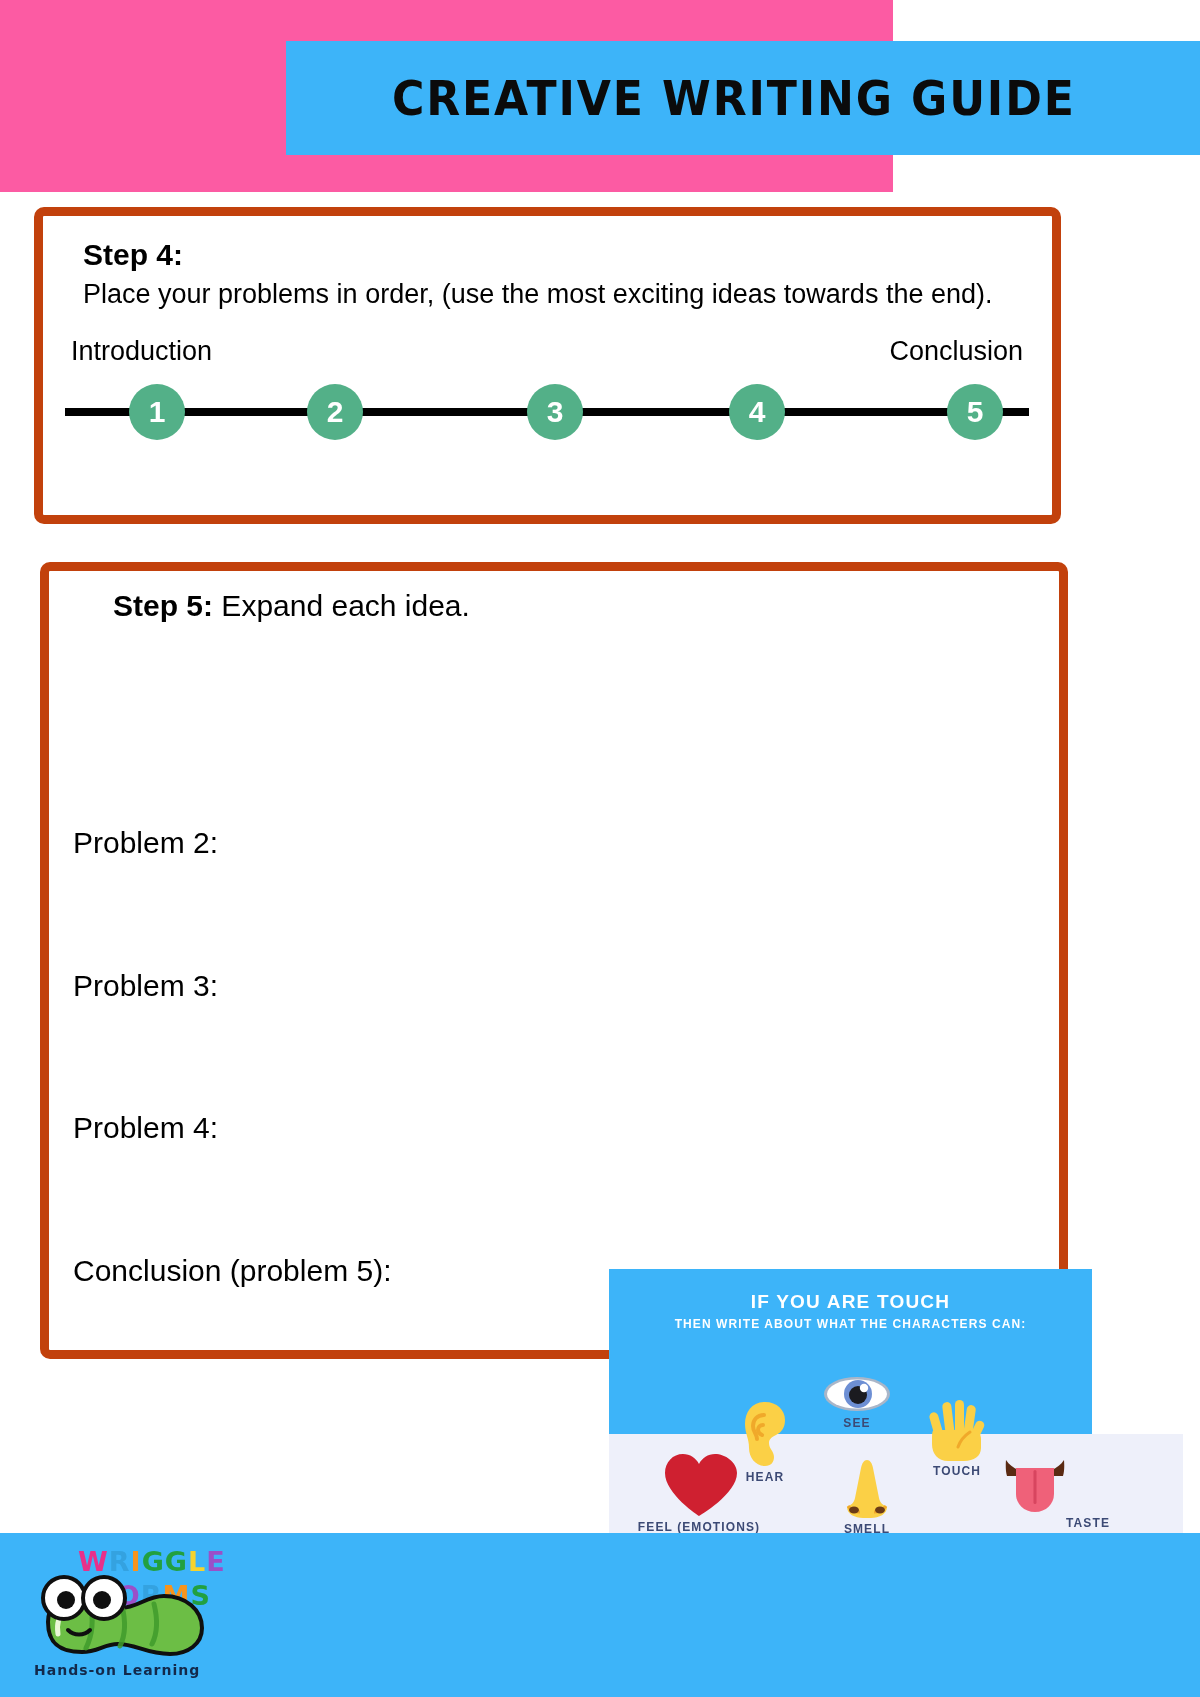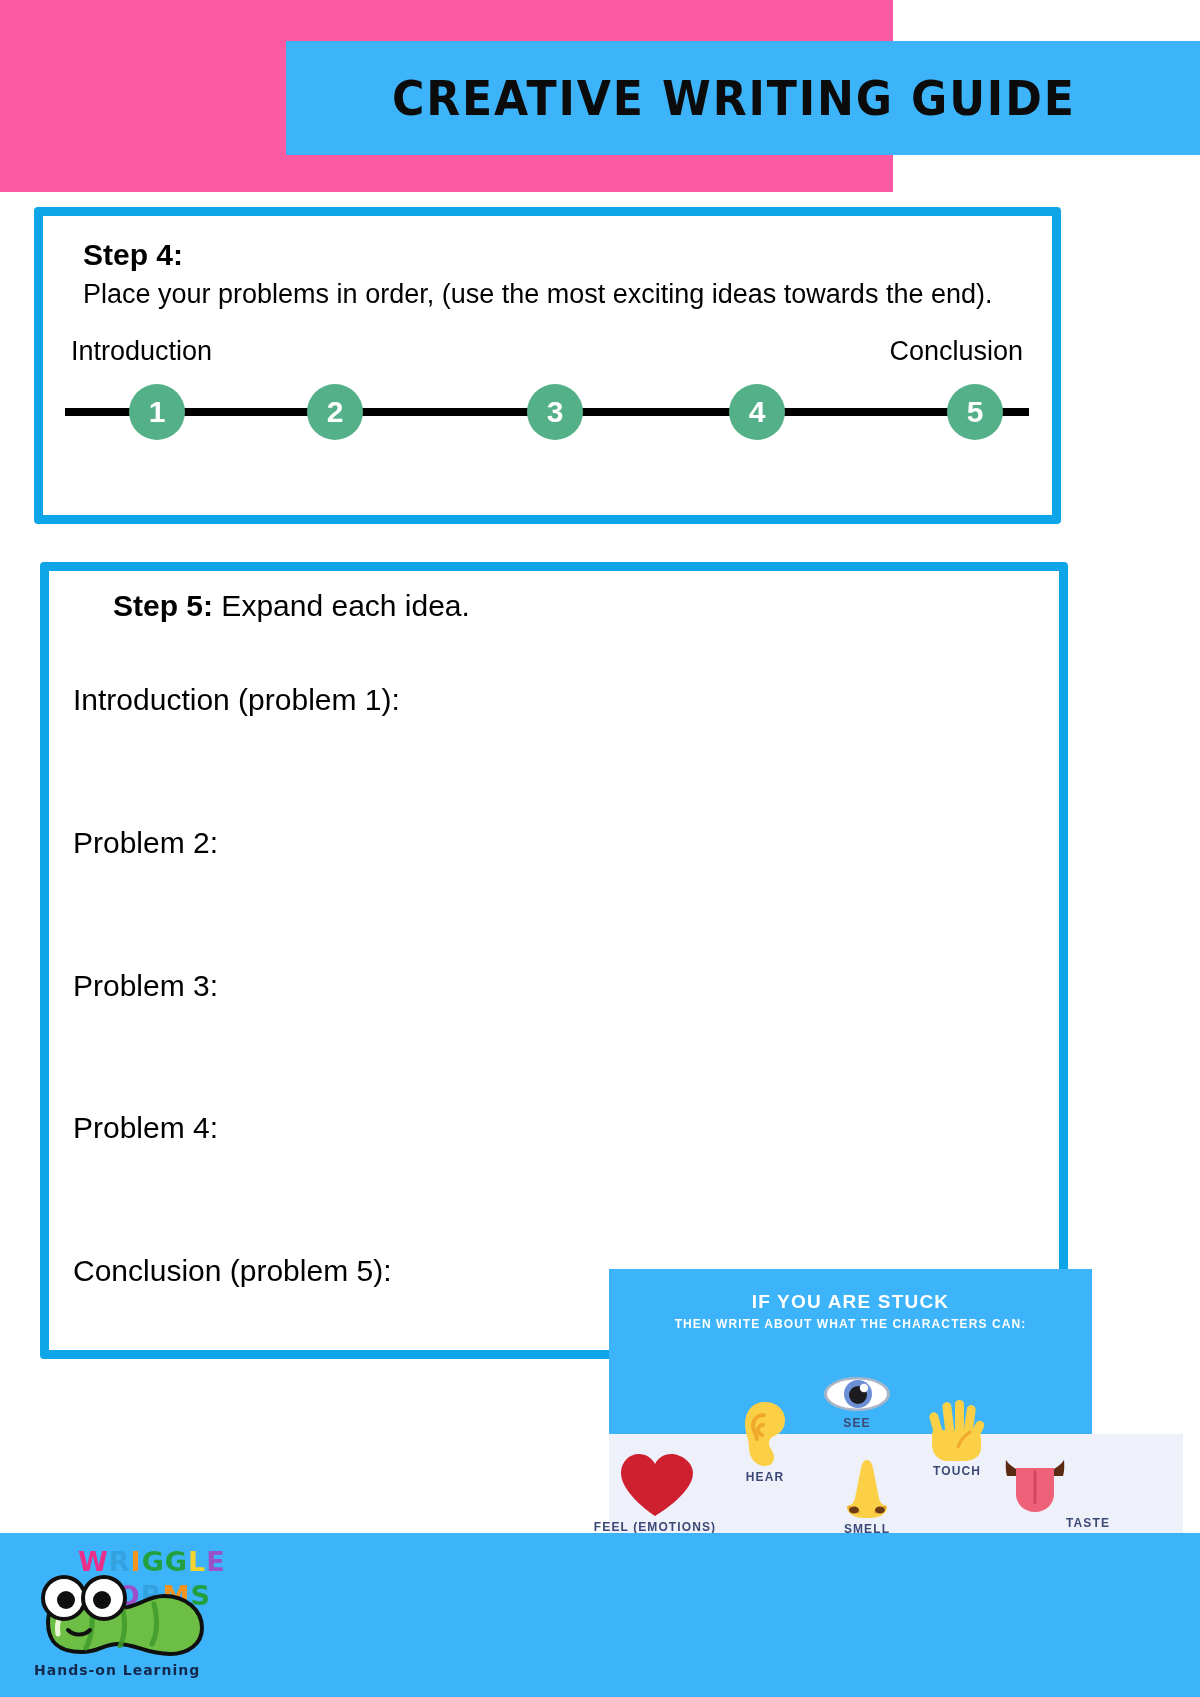--- a/index.html
+++ b/index.html
@@ -45,22 +45,22 @@
     letter-spacing: 2px;
     transform: scaleX(0.92);
     transform-origin: center;
     white-space: nowrap;
   }
 
   
   .card {
     position: absolute;
     background: #ffffff;
-    border: 9px solid #0ea5e9;
-    border-radius: 4px;
+    border: 9px solid #c2410c;
+    border-radius: 10px;
   }
   .card-step4 {
     left: 34px; top: 207px;
     width: 1027px; height: 317px;
   }
   .card-step5 {
     left: 40px; top: 562px;
     width: 1028px; height: 797px;
   }
 
@@ -209,21 +209,21 @@
     margin-top: 2px;
     font-size: 12px;
     font-weight: 700;
     color: #3c4a75;
     letter-spacing: 1.1px;
   }
   
   .sense-see   { left: 782px; top: 1374px; }
   .sense-hear  { left: 690px; top: 1400px; }
   .sense-touch { left: 882px; top: 1396px; }
-  .sense-feel  { left: 580px; top: 1452px; }
+  .sense-feel  { left: 624px; top: 1452px; }
   .sense-smell { left: 792px; top: 1458px; }
   .sense-taste { left: 960px; top: 1456px; text-align: right; }
 
   .eye-svg, .ear-svg, .hand-svg, .heart-svg, .nose-svg, .tongue-svg { display:block; margin: 0 auto; }
 </style>
 </head>
 <body>
 
 <div class="page">
 
@@ -243,29 +243,28 @@
       <div class="tl-node" style="left:270px">2</div>
       <div class="tl-node" style="left:490px">3</div>
       <div class="tl-node" style="left:692px">4</div>
       <div class="tl-node" style="left:910px">5</div>
     </div>
   </div>
 
   <div class="card card-step5">
     <div class="step-head s5-title"><b>Step 5:</b><span> Expand each idea.</span></div>
 
-    <div class="s5-line" style="top:112px">Introduction (problem 1):</div>
     <div class="s5-line" style="top:255px">Problem 2:</div>
     <div class="s5-line" style="top:398px">Problem 3:</div>
     <div class="s5-line" style="top:540px">Problem 4:</div>
     <div class="s5-line" style="top:683px">Conclusion (problem 5):</div>
   </div>
 
   <div class="stuck-panel">
-    <div class="stuck-title">IF YOU ARE STUCK</div>
+    <div class="stuck-title">IF YOU ARE TOUCH</div>
     <div class="stuck-sub">THEN WRITE ABOUT WHAT THE CHARACTERS CAN:</div>
   </div>
   <div class="stuck-strip"></div>
 
   <div class="sense sense-see">
     <span class="glyph">
       <svg class="eye-svg" width="68" height="40" viewBox="0 0 68 40">
         <ellipse cx="34" cy="20" rx="33" ry="17" fill="#aab6c8"></ellipse>
         <ellipse cx="34" cy="20" rx="30" ry="14.5" fill="#ffffff"></ellipse>
         <circle cx="35" cy="20" r="14" fill="#6d8fd4"></circle>

